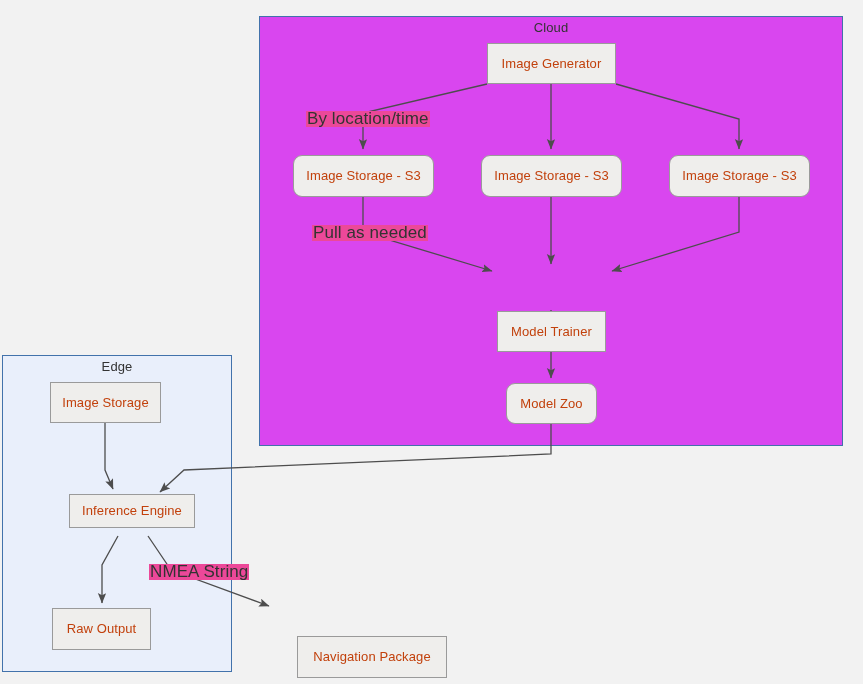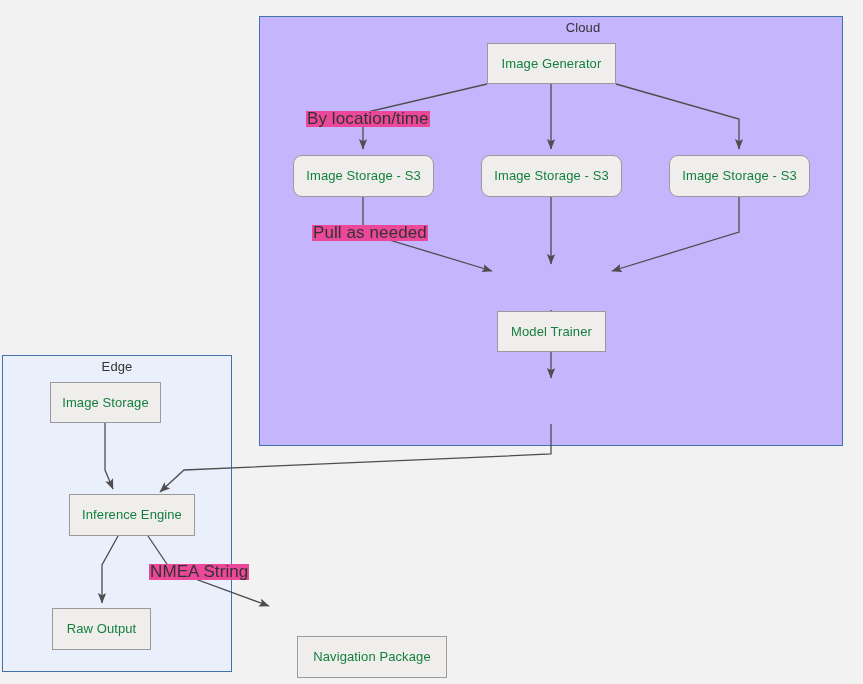--- a/index.html
+++ b/index.html
@@ -44,21 +44,21 @@
   }
   .node {
     position: absolute;
     box-sizing: border-box;
     background: #efeeec;
     border: 1px solid #9a9a9a;
     display: flex;
     align-items: center;
     justify-content: center;
     font-size: 13px;
-    color: #15803d;
+    color: #c2410c;
     letter-spacing: 0.1px;
     text-align: left;
     line-height: 1.2;
   }
   .node.rounded {
     border-radius: 9px;
   }
   .edge-label {
     position: absolute;
     background: #ec4899;
@@ -68,21 +68,21 @@
     padding: 0 1px;
     line-height: 16px;
     letter-spacing: 0.1px;
   }
 </style>
 </head>
 <body>
 
 <div id="canvas">
 
-  <div class="group-box" id="group-cloud" style="left: 259px; top: 16px; width: 584px; height: 430px; background: #c4b5fd; border-color: rgb(66, 114, 171); padding-left: 32px;">
+  <div class="group-box" id="group-cloud" style="left: 259px; top: 16px; width: 584px; height: 430px; background: #d946ef; border-color: rgb(66, 114, 171);">
     <div class="group-label">Cloud</div>
   </div>
 
   <div class="group-box" id="group-edge" style="left: 2px; top: 355px; width: 230px; height: 317px; background: rgb(233, 239, 251); border-color: rgb(66, 114, 171);">
     <div class="group-label">Edge</div>
   </div>
 
   <svg id="edges" viewBox="0 0 863 684">
     <defs>
       <marker id="arrowhead" markerWidth="9" markerHeight="9" refX="7.6" refY="3.2" orient="auto" markerUnits="strokeWidth">
@@ -112,24 +112,27 @@
   </div>
   <div class="node rounded" id="node-image-storage-2" style="left: 481px; top: 155px; width: 141px; height: 42px;">
     <span>Image Storage - S3</span>
   </div>
   <div class="node rounded" id="node-image-storage-3" style="left: 669px; top: 155px; width: 141px; height: 42px;">
     <span>Image Storage - S3</span>
   </div>
   <div class="node rect" id="node-model-trainer" style="left: 497px; top: 269px; width: 109px; height: 41px; margin-top: 42px;">
     <span>Model Trainer</span>
   </div>
+  <div class="node rounded" id="node-model-zoo" style="left: 506px; top: 383px; width: 91px; height: 41px;">
+    <span>Model Zoo</span>
+  </div>
   <div class="node rect" id="node-image-capture" style="left: 50px; top: 382px; width: 111px; height: 41px;">
     <span>Image Storage</span>
   </div>
-  <div class="node rect" id="node-inference-engine" style="left: 69px; top: 494px; width: 126px; height: 42px;">
+  <div class="node rect" id="node-inference-engine" style="left: 69px; top: 494px; width: 126px; height: 34px;">
     <span>Inference Engine</span>
   </div>
   <div class="node rect" id="node-raw-output" style="left: 52px; top: 608px; width: 99px; height: 42px;">
     <span>Raw Output</span>
   </div>
   <div class="node rect" id="node-navigation-package" style="left: 274px; top: 636px; width: 150px; height: 42px; margin-left: 23px;">
     <span>Navigation Package</span>
   </div>
 
   <div class="edge-label" id="label-by-location-time" style="left: 306px; top: 111px;">By location/time</div>

